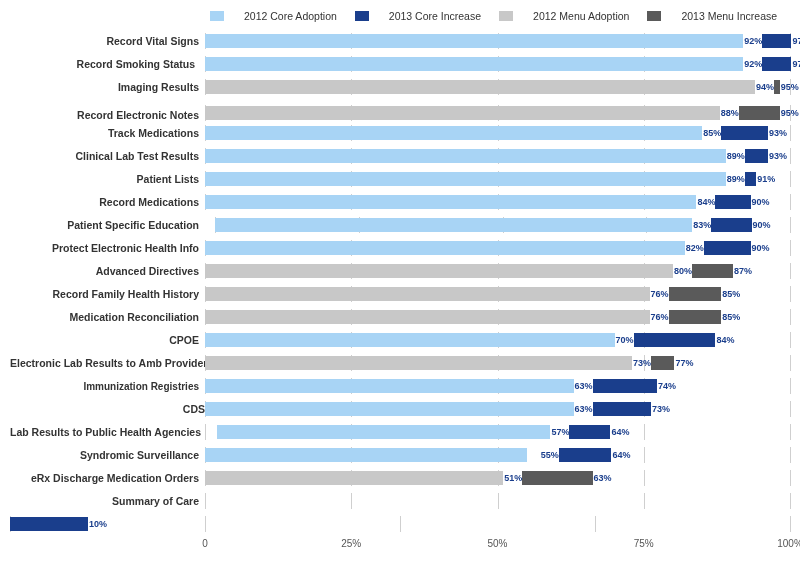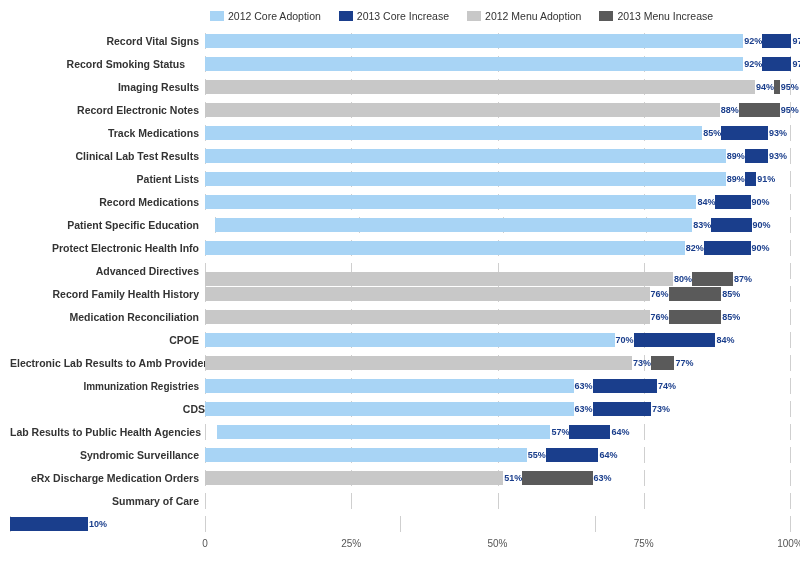--- a/index.html
+++ b/index.html
@@ -23,21 +23,21 @@
       flex-direction: row;
       align-items: center;
       gap: 18px;
       margin-bottom: 8px;
       padding-left: 200px;
       flex-wrap: nowrap;
     }
     .legend-item {
       display: flex;
       align-items: center;
-      gap: 4px;
+      gap: 20px;
       white-space: nowrap;
     }
     .legend-swatch {
       width: 14px;
       height: 10px;
       display: inline-block;
       flex-shrink: 0;
     }
     .legend-label {
       font-size: 10.5px;
@@ -81,21 +81,21 @@
             <div style="position: absolute; top: 0px; bottom: 0px; left: 100%; width: 1px; background: rgb(187, 187, 187); opacity: 0.7; z-index: 0;"></div>
             <div style="position: absolute; top: 1px; left: 0px; height: 14px; display: flex; flex-direction: row; align-items: center; z-index: 1; width: 100%;">
               <div style="height: 14px; width: 92%; background: rgb(168, 212, 245); display: inline-block; flex-shrink: 0;"></div>
               <span style="font-size: 9px; color: rgb(26, 62, 140); font-weight: bold; margin-left: 1px; white-space: nowrap; flex-shrink: 0;">92%</span>
               <div style="height: 14px; width: 5%; background: rgb(26, 62, 140); display: inline-block; flex-shrink: 0;"></div>
               <span style="font-size: 9px; color: rgb(26, 62, 140); font-weight: bold; margin-left: 1px; white-space: nowrap; flex-shrink: 0;">97%</span>
             </div>
           </div>
         </div>
         <div style="display: flex; flex-direction: row; align-items: center; height: 22px; margin-bottom: 1px; position: relative;">
-          <div style="width: 195px; text-align: right; padding-right: 20px; font-size: 10.5px; color: rgb(51, 51, 51); flex-shrink: 0; font-weight: 600; white-space: nowrap; overflow: hidden;">Record Smoking Status</div>
+          <div style="width: 195px; text-align: right; padding-right: 10px; font-size: 10.5px; color: rgb(51, 51, 51); flex-shrink: 0; font-weight: 600; white-space: nowrap; overflow: hidden;">Record Smoking Status</div>
           <div style="flex: 1 1 0%; position: relative; height: 16px; display: flex; align-items: center;">
             <div style="position: absolute; top: 0px; bottom: 0px; left: 0%; width: 1px; background: rgb(187, 187, 187); opacity: 0.7; z-index: 0;"></div>
             <div style="position: absolute; top: 0px; bottom: 0px; left: 25%; width: 1px; background: rgb(187, 187, 187); opacity: 0.7; z-index: 0;"></div>
             <div style="position: absolute; top: 0px; bottom: 0px; left: 50%; width: 1px; background: rgb(187, 187, 187); opacity: 0.7; z-index: 0;"></div>
             <div style="position: absolute; top: 0px; bottom: 0px; left: 75%; width: 1px; background: rgb(187, 187, 187); opacity: 0.7; z-index: 0;"></div>
             <div style="position: absolute; top: 0px; bottom: 0px; left: 100%; width: 1px; background: rgb(187, 187, 187); opacity: 0.7; z-index: 0;"></div>
             <div style="position: absolute; top: 1px; left: 0px; height: 14px; display: flex; flex-direction: row; align-items: center; z-index: 1; width: 100%;">
               <div style="height: 14px; width: 92%; background: rgb(168, 212, 245); display: inline-block; flex-shrink: 0;"></div>
               <span style="font-size: 9px; color: rgb(26, 62, 140); font-weight: bold; margin-left: 1px; white-space: nowrap; flex-shrink: 0;">92%</span>
               <div style="height: 14px; width: 5%; background: rgb(26, 62, 140); display: inline-block; flex-shrink: 0;"></div>
@@ -112,21 +112,21 @@
             <div style="position: absolute; top: 0px; bottom: 0px; left: 75%; width: 1px; background: rgb(187, 187, 187); opacity: 0.7; z-index: 0;"></div>
             <div style="position: absolute; top: 0px; bottom: 0px; left: 100%; width: 1px; background: rgb(187, 187, 187); opacity: 0.7; z-index: 0;"></div>
             <div style="position: absolute; top: 1px; left: 0px; height: 14px; display: flex; flex-direction: row; align-items: center; z-index: 1; width: 100%;">
               <div style="height: 14px; width: 94%; background: rgb(200, 200, 200); display: inline-block; flex-shrink: 0;"></div>
               <span style="font-size: 9px; color: rgb(26, 62, 140); font-weight: bold; margin-left: 1px; white-space: nowrap; flex-shrink: 0;">94%</span>
               <div style="height: 14px; width: 1%; background: rgb(90, 90, 90); display: inline-block; flex-shrink: 0;"></div>
               <span style="font-size: 9px; color: rgb(26, 62, 140); font-weight: bold; margin-left: 1px; white-space: nowrap; flex-shrink: 0;">95%</span>
             </div>
           </div>
         </div>
-        <div style="display: flex; flex-direction: row; align-items: center; height: 22px; margin-bottom: 1px; position: relative;">
+        <div style="display: flex; flex-direction: row; align-items: flex-end; height: 22px; margin-bottom: 1px; position: relative;">
           <div style="width: 195px; text-align: right; padding-right: 6px; font-size: 10.5px; color: rgb(51, 51, 51); flex-shrink: 0; font-weight: 600; white-space: nowrap; overflow: hidden;">Record Electronic Notes</div>
           <div style="flex: 1 1 0%; position: relative; height: 16px; display: flex; align-items: center;">
             <div style="position: absolute; top: 0px; bottom: 0px; left: 0%; width: 1px; background: rgb(187, 187, 187); opacity: 0.7; z-index: 0;"></div>
             <div style="position: absolute; top: 0px; bottom: 0px; left: 25%; width: 1px; background: rgb(187, 187, 187); opacity: 0.7; z-index: 0;"></div>
             <div style="position: absolute; top: 0px; bottom: 0px; left: 50%; width: 1px; background: rgb(187, 187, 187); opacity: 0.7; z-index: 0;"></div>
             <div style="position: absolute; top: 0px; bottom: 0px; left: 75%; width: 1px; background: rgb(187, 187, 187); opacity: 0.7; z-index: 0;"></div>
             <div style="position: absolute; top: 0px; bottom: 0px; left: 100%; width: 1px; background: rgb(187, 187, 187); opacity: 0.7; z-index: 0;"></div>
             <div style="position: absolute; top: 1px; left: 0px; height: 14px; display: flex; flex-direction: row; align-items: center; z-index: 1; width: 100%;">
               <div style="height: 14px; width: 88%; background: rgb(200, 200, 200); display: inline-block; flex-shrink: 0;"></div>
               <span style="font-size: 9px; color: rgb(26, 62, 140); font-weight: bold; margin-left: 1px; white-space: nowrap; flex-shrink: 0;">88%</span>
@@ -232,21 +232,21 @@
           </div>
         </div>
         <div style="display: flex; flex-direction: row; align-items: center; height: 22px; margin-bottom: 1px; position: relative;">
           <div style="width: 195px; text-align: right; padding-right: 6px; font-size: 10.5px; color: rgb(51, 51, 51); flex-shrink: 0; font-weight: 600; white-space: nowrap; overflow: hidden;">Advanced Directives</div>
           <div style="flex: 1 1 0%; position: relative; height: 16px; display: flex; align-items: center;">
             <div style="position: absolute; top: 0px; bottom: 0px; left: 0%; width: 1px; background: rgb(187, 187, 187); opacity: 0.7; z-index: 0;"></div>
             <div style="position: absolute; top: 0px; bottom: 0px; left: 25%; width: 1px; background: rgb(187, 187, 187); opacity: 0.7; z-index: 0;"></div>
             <div style="position: absolute; top: 0px; bottom: 0px; left: 50%; width: 1px; background: rgb(187, 187, 187); opacity: 0.7; z-index: 0;"></div>
             <div style="position: absolute; top: 0px; bottom: 0px; left: 75%; width: 1px; background: rgb(187, 187, 187); opacity: 0.7; z-index: 0;"></div>
             <div style="position: absolute; top: 0px; bottom: 0px; left: 100%; width: 1px; background: rgb(187, 187, 187); opacity: 0.7; z-index: 0;"></div>
-            <div style="position: absolute; top: 9px; left: 0px; height: 14px; display: flex; flex-direction: row; align-items: center; z-index: 1; width: 100%;">
+            <div style="position: absolute; top: 1px; left: 0px; height: 14px; display: flex; flex-direction: row; align-items: center; z-index: 1; width: 100%;">
               <div style="height: 14px; width: 80%; background: rgb(200, 200, 200); display: inline-block; flex-shrink: 0;"></div>
               <span style="font-size: 9px; color: rgb(26, 62, 140); font-weight: bold; margin-left: 1px; white-space: nowrap; flex-shrink: 0;">80%</span>
               <div style="height: 14px; width: 7%; background: rgb(90, 90, 90); display: inline-block; flex-shrink: 0;"></div>
               <span style="font-size: 9px; color: rgb(26, 62, 140); font-weight: bold; margin-left: 1px; white-space: nowrap; flex-shrink: 0;">87%</span>
             </div>
           </div>
         </div>
         <div style="display: flex; flex-direction: row; align-items: center; height: 22px; margin-bottom: 1px; position: relative;">
           <div style="width: 195px; text-align: right; padding-right: 6px; font-size: 10.5px; color: rgb(51, 51, 51); flex-shrink: 0; font-weight: 600; white-space: nowrap; overflow: hidden;">Record Family Health History</div>
           <div style="flex: 1 1 0%; position: relative; height: 16px; display: flex; align-items: center;">
@@ -362,21 +362,21 @@
         <div style="display: flex; flex-direction: row; align-items: center; height: 22px; margin-bottom: 1px; position: relative;">
           <div style="width: 195px; text-align: right; padding-right: 6px; font-size: 10.5px; color: rgb(51, 51, 51); flex-shrink: 0; font-weight: 600; white-space: nowrap; overflow: hidden;">Syndromic Surveillance</div>
           <div style="flex: 1 1 0%; position: relative; height: 16px; display: flex; align-items: center;">
             <div style="position: absolute; top: 0px; bottom: 0px; left: 0%; width: 1px; background: rgb(187, 187, 187); opacity: 0.7; z-index: 0;"></div>
             <div style="position: absolute; top: 0px; bottom: 0px; left: 25%; width: 1px; background: rgb(187, 187, 187); opacity: 0.7; z-index: 0;"></div>
             <div style="position: absolute; top: 0px; bottom: 0px; left: 50%; width: 1px; background: rgb(187, 187, 187); opacity: 0.7; z-index: 0;"></div>
             <div style="position: absolute; top: 0px; bottom: 0px; left: 75%; width: 1px; background: rgb(187, 187, 187); opacity: 0.7; z-index: 0;"></div>
             <div style="position: absolute; top: 0px; bottom: 0px; left: 100%; width: 1px; background: rgb(187, 187, 187); opacity: 0.7; z-index: 0;"></div>
             <div style="position: absolute; top: 1px; left: 0px; height: 14px; display: flex; flex-direction: row; align-items: center; z-index: 1; width: 100%;">
               <div style="height: 14px; width: 55%; background: rgb(168, 212, 245); display: inline-block; flex-shrink: 0;"></div>
-              <span style="font-size: 9px; color: rgb(26, 62, 140); font-weight: bold; margin-left: 1px; white-space: nowrap; flex-shrink: 0;">55%</span>
+              <span style="font-size: 9px; color: rgb(26, 62, 140); font-weight: bold; margin-left: 1px; white-space: nowrap; flex-shrink: 0; padding-left: 13px;">55%</span>
               <div style="height: 14px; width: 9%; background: rgb(26, 62, 140); display: inline-block; flex-shrink: 0;"></div>
               <span style="font-size: 9px; color: rgb(26, 62, 140); font-weight: bold; margin-left: 1px; white-space: nowrap; flex-shrink: 0;">64%</span>
             </div>
           </div>
         </div>
         <div style="display: flex; flex-direction: row; align-items: center; height: 22px; margin-bottom: 1px; position: relative;">
           <div style="width: 195px; text-align: right; padding-right: 6px; font-size: 10.5px; color: rgb(51, 51, 51); flex-shrink: 0; font-weight: 600; white-space: nowrap; overflow: hidden;">eRx Discharge Medication Orders</div>
           <div style="flex: 1 1 0%; position: relative; height: 16px; display: flex; align-items: center;">
             <div style="position: absolute; top: 0px; bottom: 0px; left: 0%; width: 1px; background: rgb(187, 187, 187); opacity: 0.7; z-index: 0;"></div>
             <div style="position: absolute; top: 0px; bottom: 0px; left: 25%; width: 1px; background: rgb(187, 187, 187); opacity: 0.7; z-index: 0;"></div>

